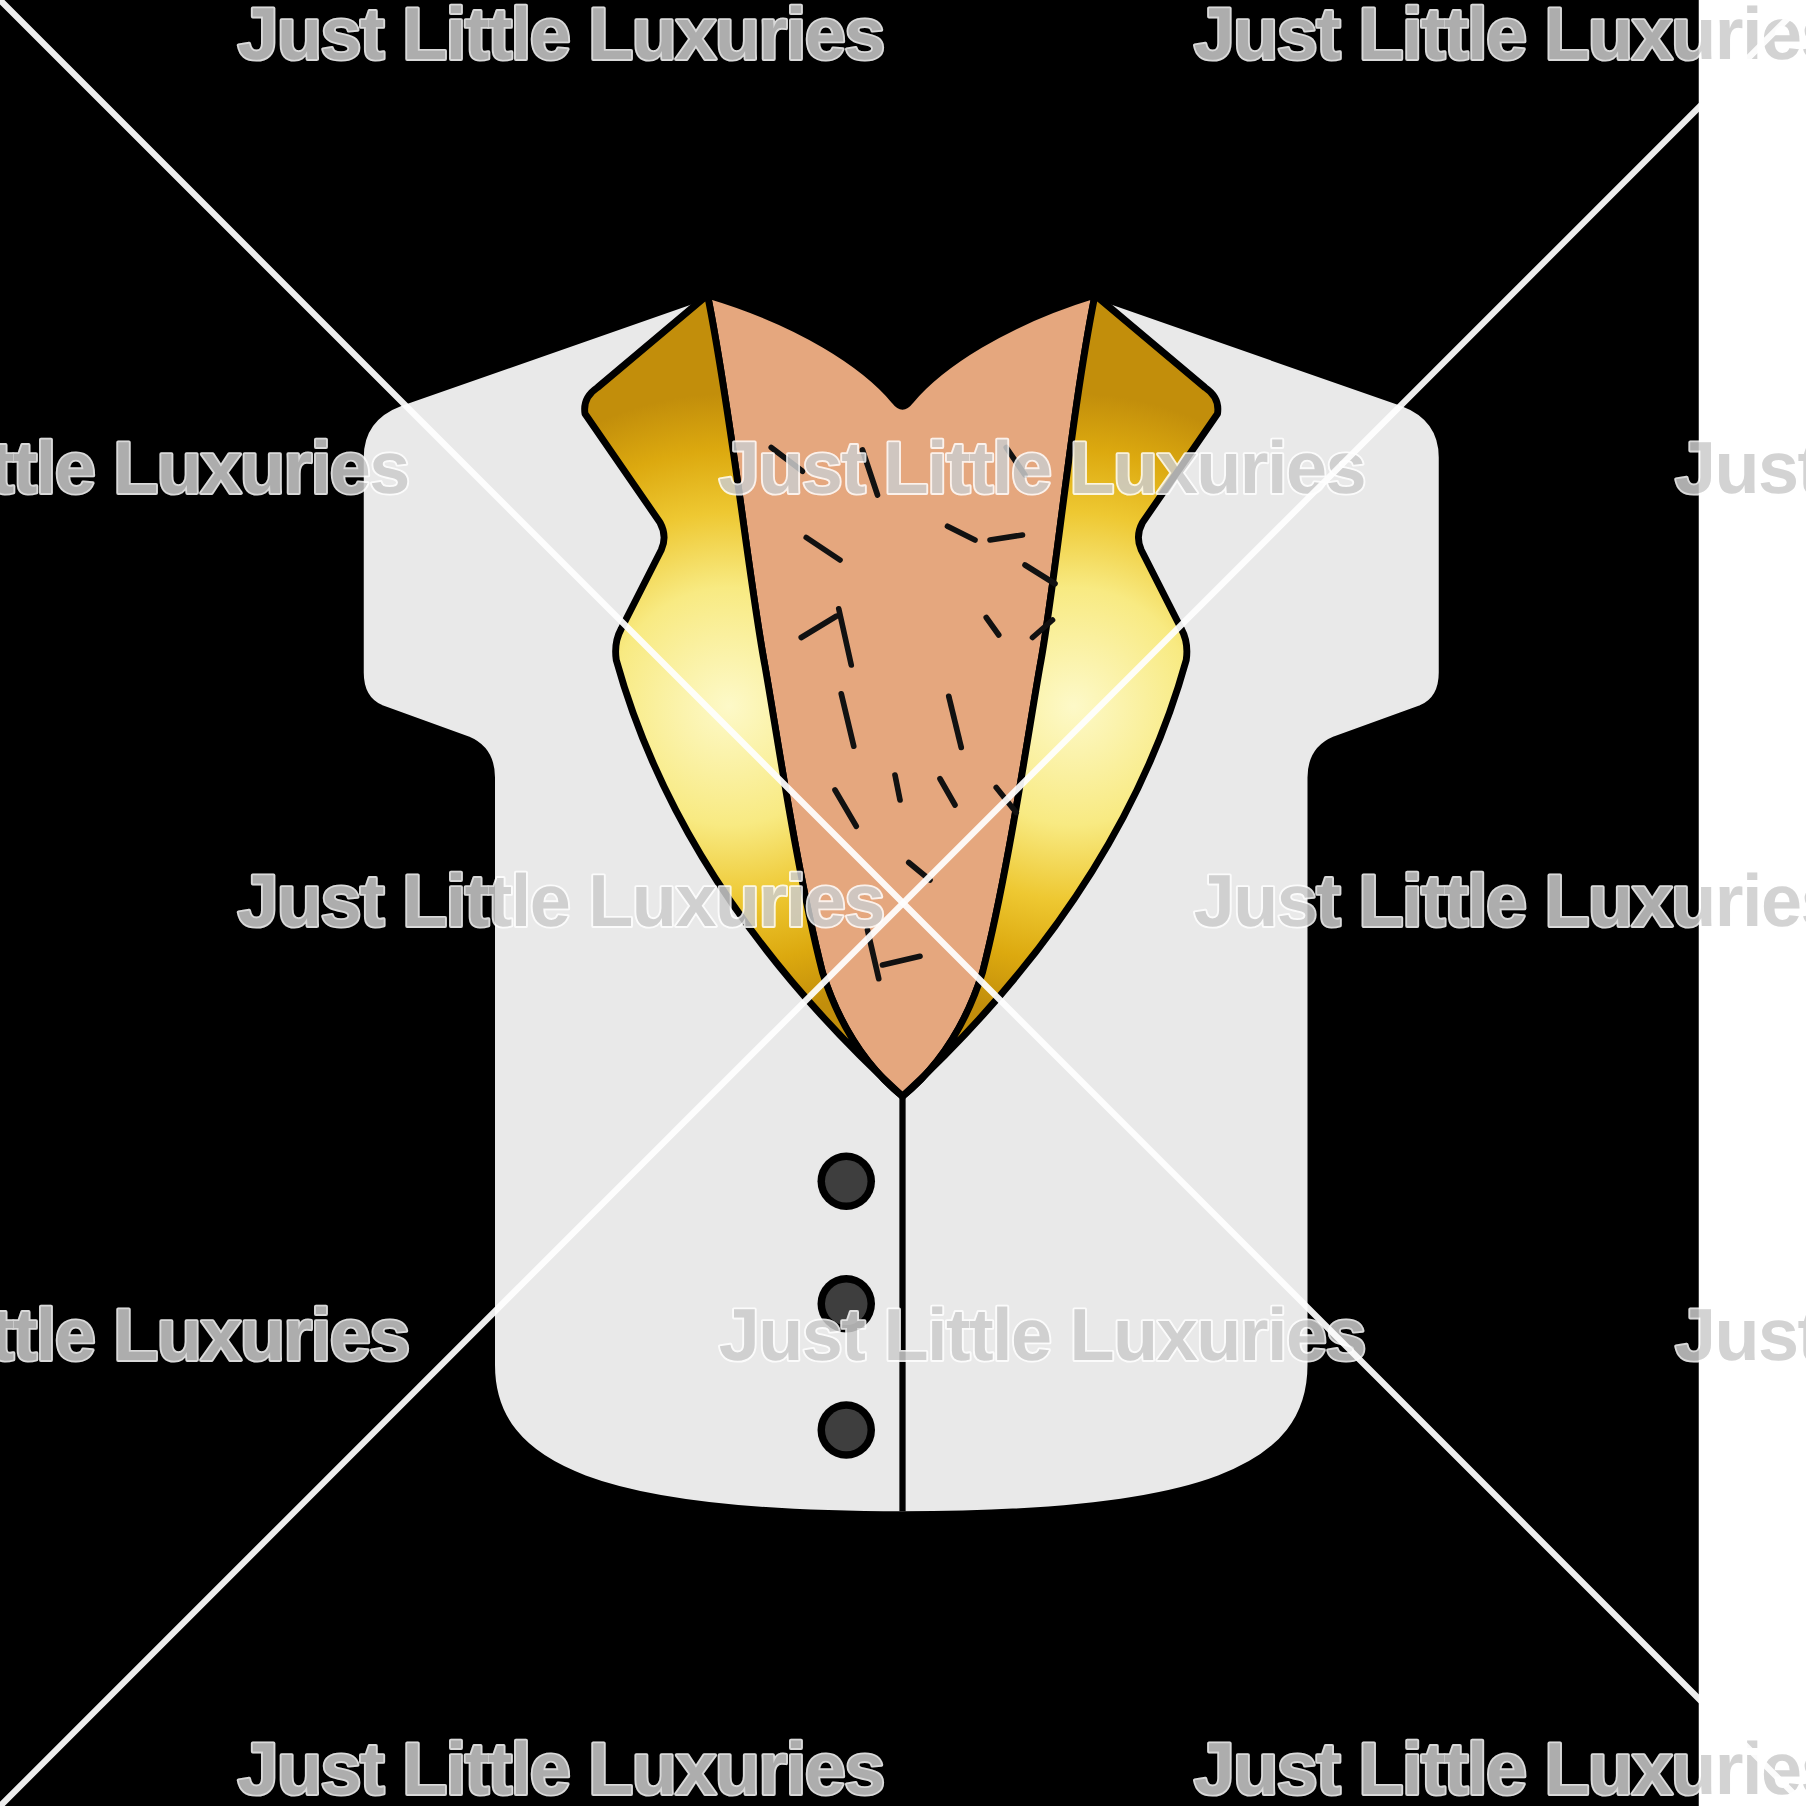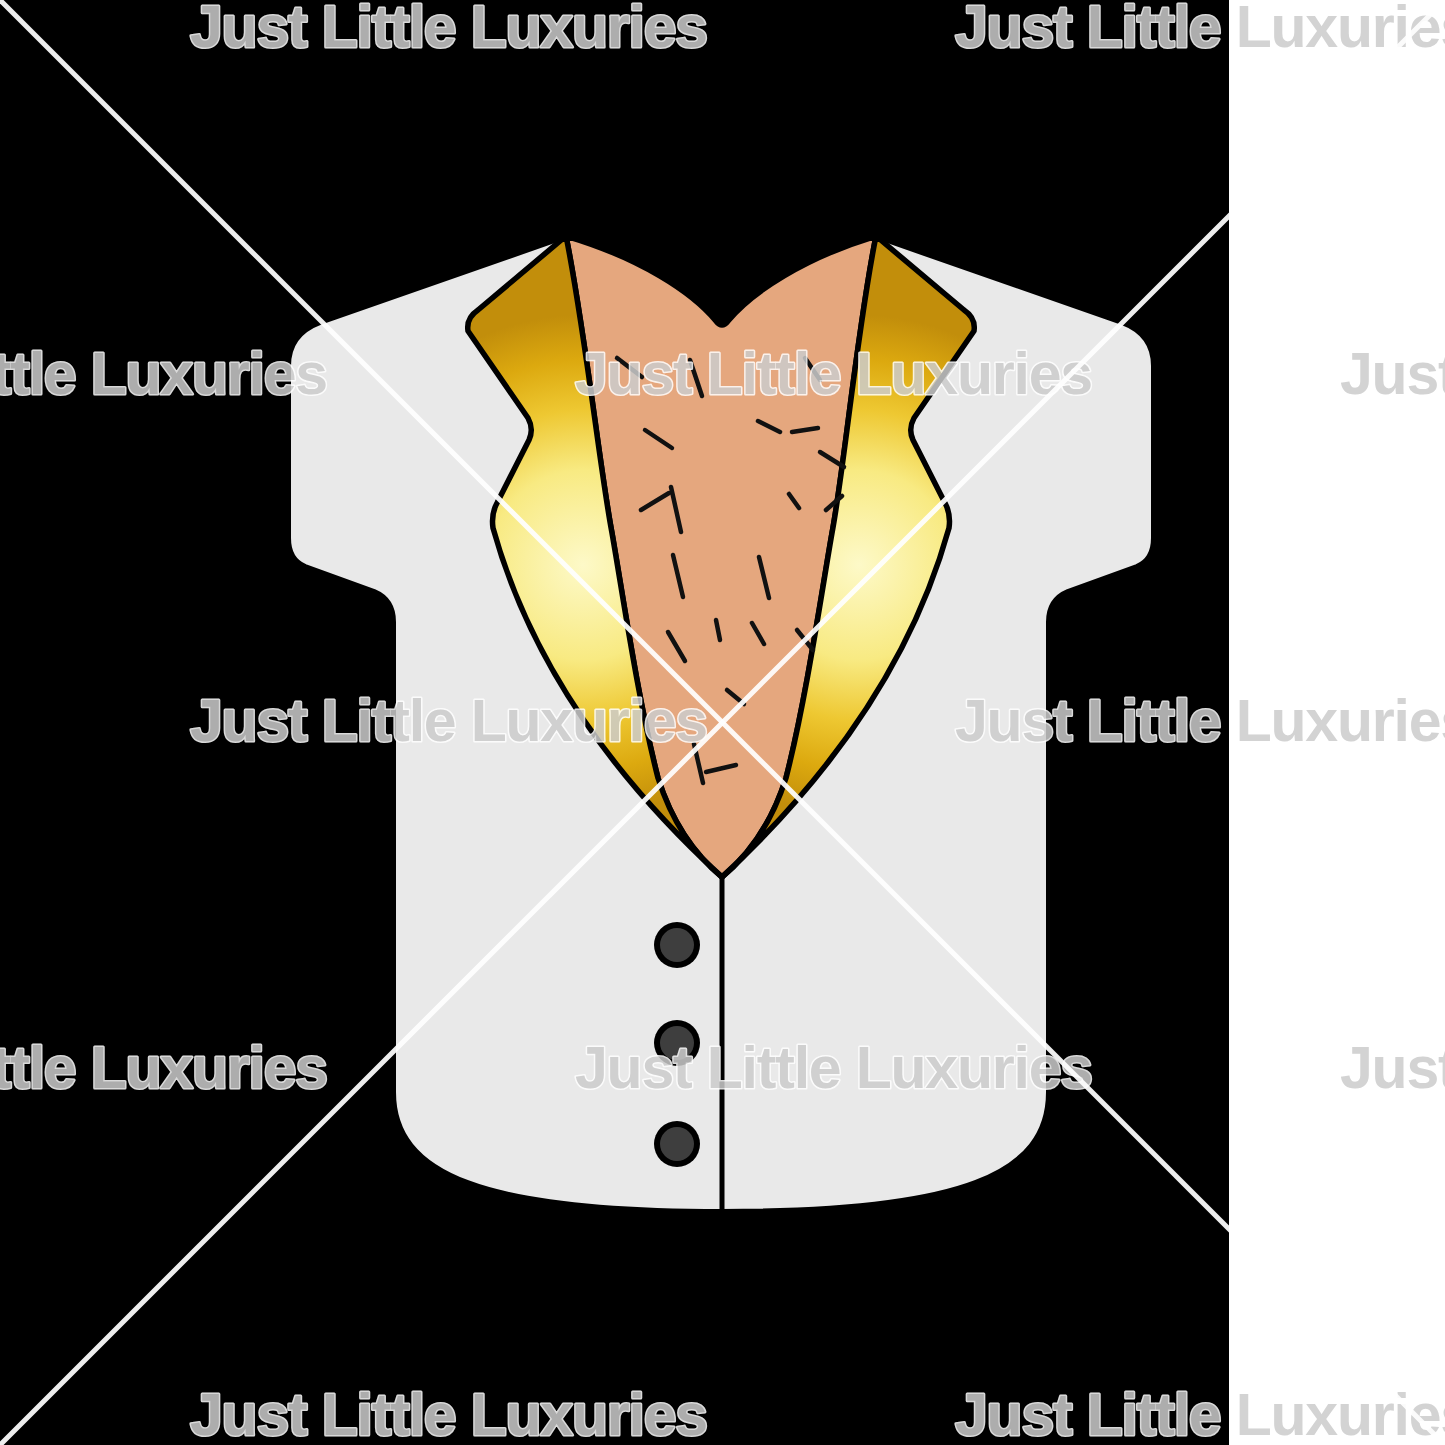--- a/index.html
+++ b/index.html
@@ -1,17 +1,17 @@
 <!DOCTYPE html>
 <html><head>
 <meta charset="utf-8">
 <style>
   html,body{margin:0;padding:0;}
   body{width:1445px;height:1445px;overflow:hidden;font-family:"Liberation Sans",sans-serif;}
-  .stage{position:relative;width:1229px;height:1445px;background:#000;}
+  .stage{position:relative;width:1323px;height:1445px;background:#000;padding-left:36px;}
   svg{position:absolute;left:0;top:0;}
   .outline{stroke:#000000;stroke-width:6;stroke-linejoin:round;}
   .seam{stroke:#000000;stroke-width:5.5;stroke-linejoin:round;}
   .hair{stroke:#111111;stroke-width:4.5;stroke-linecap:round;}
   .wm-text{font-family:"Liberation Sans",sans-serif;font-weight:bold;font-size:59px;letter-spacing:-1.2px;
            paint-order:stroke;stroke-linejoin:round;}
   .wm-line{stroke-linecap:round;}
 </style>
 </head>
 <body>

